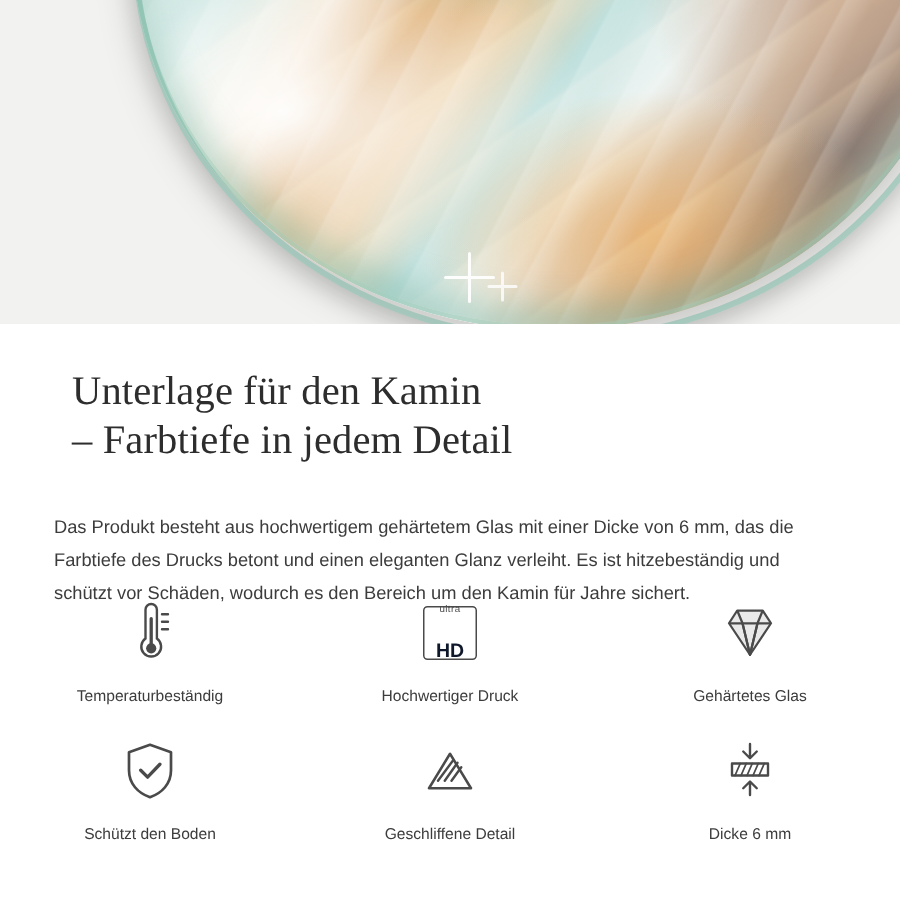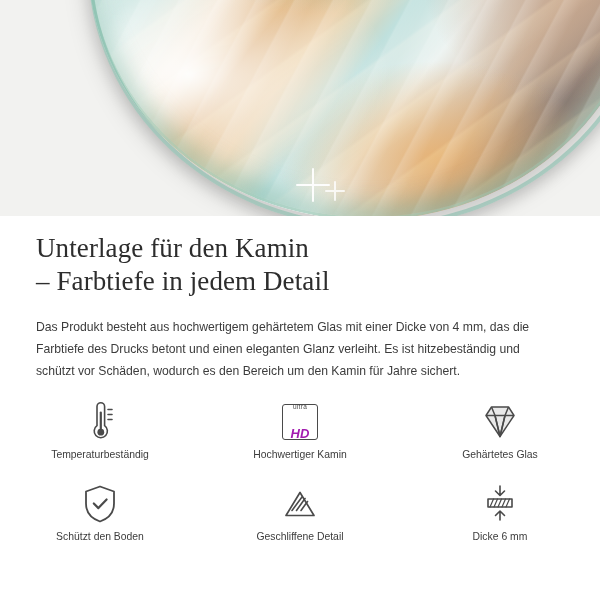--- a/index.html
+++ b/index.html
@@ -107,21 +107,21 @@
   .sparkle.s2 { left: 325px; top: 181px; width: 20px; height: 20px; opacity: 0.8; }
 
   
   .content {
     position: absolute;
     left: 0;
     top: 216px;
     width: 600px;
   }
   .headline {
-    margin: 0;
+    margin: 12px;
     padding: 16px 36px 0 36px;
     font-family: "Liberation Serif", serif;
     font-weight: 400;
     font-size: 27px;
     line-height: 33px;
     color: #2d2d2d;
     letter-spacing: 0.1px;
   }
   .headline .l2 { display: block; }
   .body-text {
@@ -149,21 +149,21 @@
     justify-content: flex-start;
   }
   .feature-icon {
     width: 60px;
     height: 52px;
     display: flex;
     align-items: center;
     justify-content: center;
   }
   .feature-label {
-    margin-top: 0;
+    margin-top: 10px;
     font-size: 10.4px;
     color: #3c3c3c;
     text-align: center;
     line-height: 14px;
   }
   .hd-badge {
     width: 34px;
     height: 34px;
     border: 1.6px solid #4a4a4a;
     border-radius: 3px;
@@ -174,23 +174,22 @@
     line-height: 1;
   }
   .hd-badge .u {
     font-size: 6.5px;
     letter-spacing: 0.3px;
     color: #4a4a4a;
   }
   .hd-badge .hd {
     font-size: 13px;
     font-weight: bold;
-    color: #a21caf;
+    color: #0f172a;
     margin-top: 16px;
-    font-style: italic;
   }
 </style>
 </head>
 <body>
 
 <div class="page">
 
   <div class="hero">
     <div class="hero-plate"></div>
     <div class="hero-edge"></div>
@@ -202,21 +201,21 @@
         <i class="h"></i>
         <i class="v"></i>
       </span>
   </div>
 
   <div class="content">
     <h1 class="headline">
       <span>Unterlage für den Kamin</span>
       <span class="l2">– Farbtiefe in jedem Detail</span>
     </h1>
-    <p class="body-text">Das Produkt besteht aus hochwertigem gehärtetem Glas mit einer Dicke von 4 mm, das die Farbtiefe des Drucks betont und einen eleganten Glanz verleiht. Es ist hitzebeständig und schützt vor Schäden, wodurch es den Bereich um den Kamin für Jahre sichert.</p>
+    <p class="body-text">Das Produkt besteht aus hochwertigem gehärtetem Glas mit einer Dicke von 6 mm, das die Farbtiefe des Drucks betont und einen eleganten Glanz verleiht. Es ist hitzebeständig und schützt vor Schäden, wodurch es den Bereich um den Kamin für Jahre sichert.</p>
   </div>
 
   <div class="features">
 
     <div class="feature">
       <div class="feature-icon">
         <svg width="42" height="44" viewBox="0 0 42 44" fill="none" stroke="#4a4a4a" stroke-width="1.6" stroke-linecap="round">
           <path d="M18 6.5a3.8 3.8 0 0 1 7.6 0v19.2a6.6 6.6 0 1 1-7.6 0z"></path>
           <circle cx="21.8" cy="32.2" r="3.4" fill="#4a4a4a" stroke="none"></circle>
           <path d="M21.8 12.5v16.6" stroke-width="2.2"></path>
@@ -226,21 +225,21 @@
       <div class="feature-label">Temperaturbeständig</div>
     </div>
 
     <div class="feature">
       <div class="feature-icon">
         <div class="hd-badge">
           <span class="u">ultra</span>
           <span class="hd">HD</span>
         </div>
       </div>
-      <div class="feature-label">Hochwertiger Kamin</div>
+      <div class="feature-label">Hochwertiger Druck</div>
     </div>
 
     <div class="feature">
       <div class="feature-icon">
         <svg width="46" height="42" viewBox="0 0 46 42" fill="none" stroke="#4a4a4a" stroke-width="1.5" stroke-linejoin="round">
           <path d="M9 14.5 14.5 6h17L37 14.5 23 35.5z" fill="#4a4a4a" fill-opacity="0.12"></path>
           <path d="M9 14.5h28"></path>
           <path d="M14.5 6l3.5 8.5L23 35.5l5-21L31.5 6"></path>
           <path d="M18 14.5 23 35.5l5-21"></path>
         </svg>

